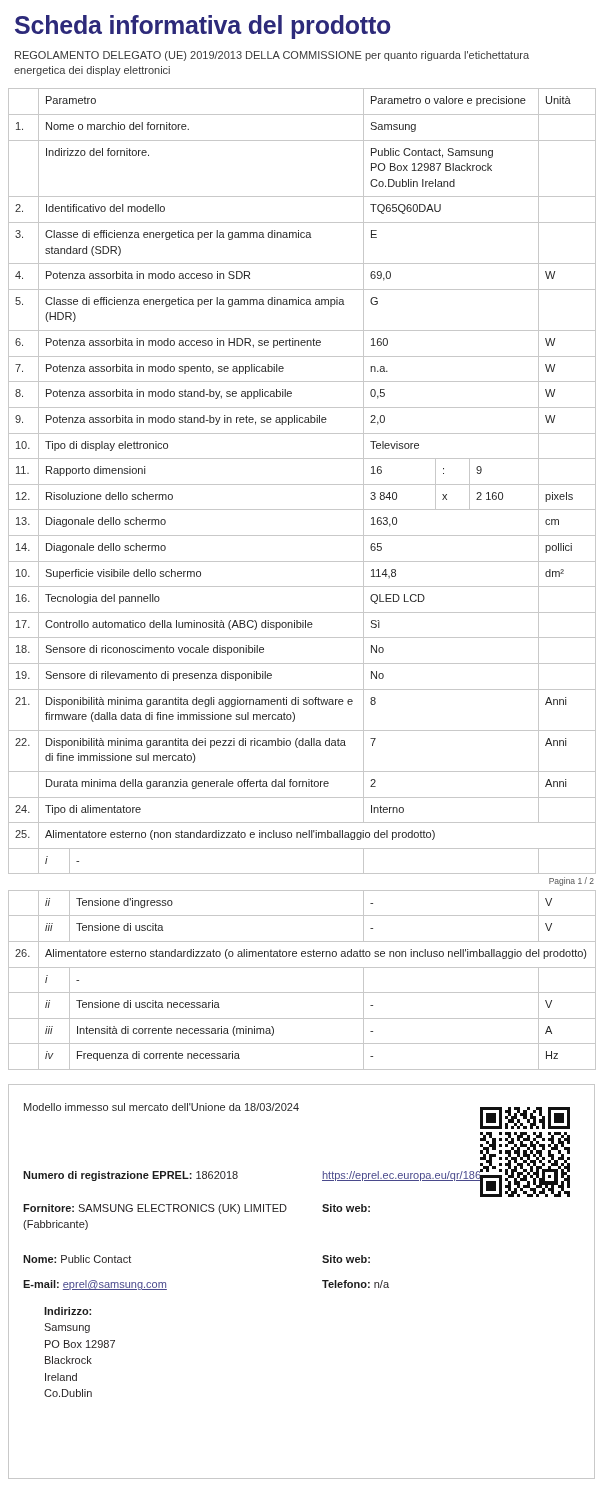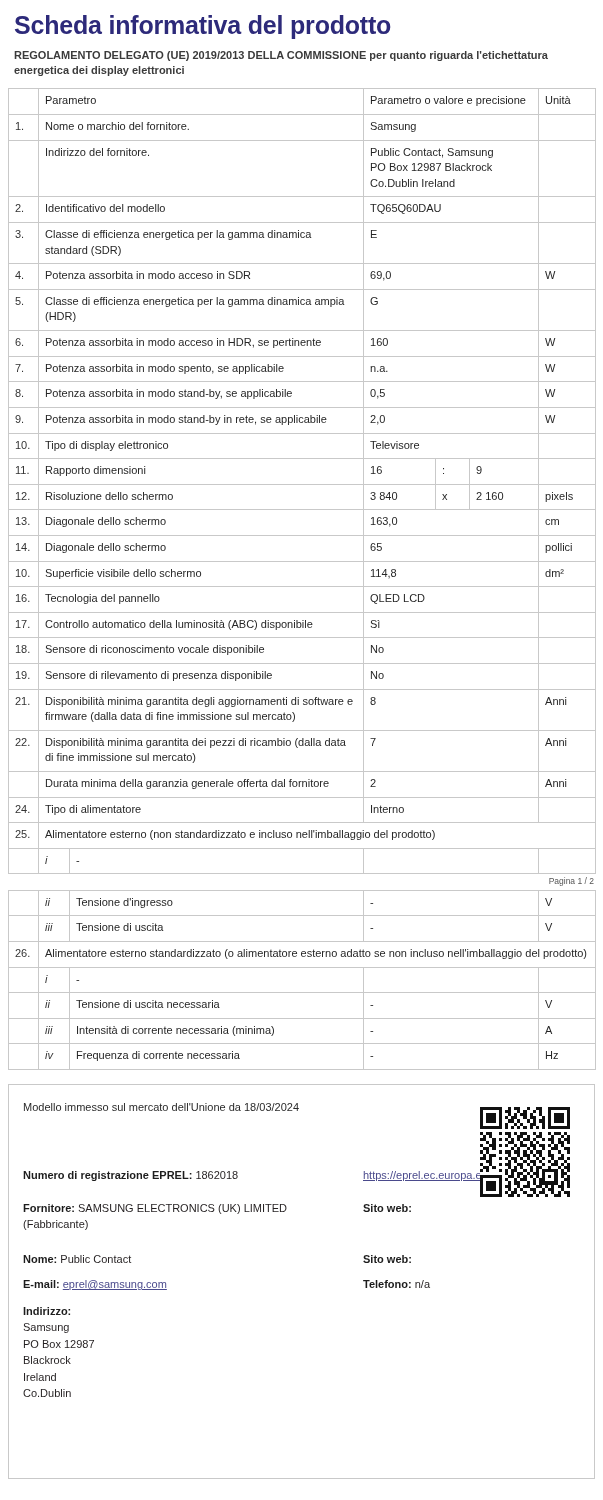--- a/index.html
+++ b/index.html
@@ -31,21 +31,20 @@
     letter-spacing: -0.2px;
     margin: 12px 0 0 6px;
     line-height: 1.1;
   }
   .doc-subtitle {
     font-size: 11px;
     line-height: 1.45;
     color: #3b3b3b;
     margin: 8px 0 9px 6px;
     max-width: 545px;
-    font-weight: bold;
   }
 
   
   table.spec {
     width: 587px;
     border-collapse: collapse;
     table-layout: fixed;
     font-size: 11px;
     color: #262626;
   }
@@ -99,37 +98,37 @@
   .info-line { color: #2a2a2a; }
   .lbl { font-weight: bold; color: #1d1d1d; }
   .link {
     color: #4a4a8c;
     text-decoration: underline;
   }
   .two-col {
     display: flex;
     width: 100%;
   }
-  .col-l { width: 340px; padding-right: 8px; box-sizing: border-box; }
+  .col-l { width: 299px; padding-right: 8px; box-sizing: border-box; }
   .col-r { flex: 1; }
 
   .qr-wrap {
     position: absolute;
     right: 24px;
     top: 22px;
     width: 90px;
     height: 90px;
   }
   .qr-wrap svg { display: block; width: 90px; height: 90px; }
 
   .row-gap-lg { height: 52px; }
   .row-gap-md { height: 16px; }
   .row-gap-sm { height: 9px; }
 
-  .addr-block { margin-top: 10px; }
+  .addr-block { margin-top: 10px; margin-left: 21px; }
   .addr-block .addr-line { line-height: 1.5; }
 </style>
 </head>
 <body>
 
 <div class="page">
 
   <div class="doc-title">Scheda informativa del prodotto</div>
   <div class="doc-subtitle">REGOLAMENTO DELEGATO (UE) 2019/2013 DELLA COMMISSIONE per quanto riguarda l'etichettatura energetica dei display elettronici</div>
 

